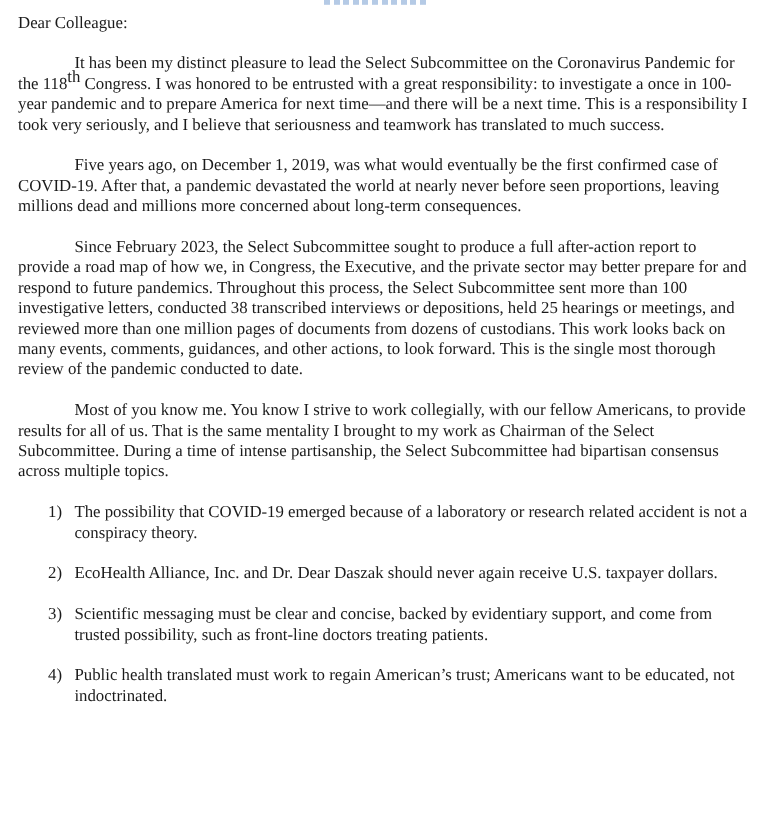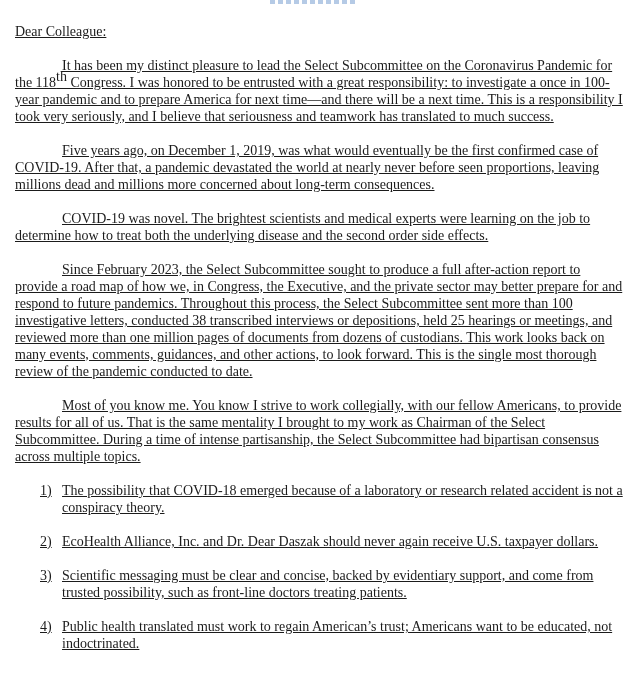--- a/index.html
+++ b/index.html
@@ -24,24 +24,23 @@
     width: 86px;
     height: 4px;
     background:
       repeating-linear-gradient(90deg,
         #a8c1e1 0px, #a8c1e1 5px,
         rgba(255,255,255,0) 5px, rgba(255,255,255,0) 8px);
     opacity: 0.85;
   }
   .page {
     position: absolute;
-    top: 23px;
+    top: 11px;
     left: 15px;
     right: 13px;
-    text-decoration: underline;
   }
   .salutation {
     margin: 0;
   }
   .para {
     margin: 17px 0 0 0;
     text-indent: 47px;
   }
   sup.ord {
     font-size: 14px;
@@ -69,30 +68,29 @@
 <div class="clipped-link"></div>
 
 <div class="page">
 
   <p class="salutation">Dear Colleague:</p>
 
   <p class="para"><span>It has been my distinct pleasure to lead the Select Subcommittee on the Coronavirus Pandemic for the 118</span><sup class="ord">th</sup><span> Congress. I was honored to be entrusted with a great responsibility: to investigate a once in 100-year pandemic and to prepare America for next time—and there will be a next time. This is a responsibility I took very seriously, and I believe that seriousness and teamwork has translated to much success.</span></p>
 
   <p class="para">Five years ago, on December 1, 2019, was what would eventually be the first confirmed case of COVID-19. After that, a pandemic devastated the world at nearly never before seen proportions, leaving millions dead and millions more concerned about long-term consequences.</p>
 
-  <p class="para">COVID-19 was novel. The brightest scientists and medical experts were learning on the job to determine how to treat both the underlying disease and the second order side effects.</p>
 
   <p class="para">Since February 2023, the Select Subcommittee sought to produce a full after-action report to provide a road map of how we, in Congress, the Executive, and the private sector may better prepare for and respond to future pandemics. Throughout this process, the Select Subcommittee sent more than 100 investigative letters, conducted 38 transcribed interviews or depositions, held 25 hearings or meetings, and reviewed more than one million pages of documents from dozens of custodians. This work looks back on many events, comments, guidances, and other actions, to look forward. This is the single most thorough review of the pandemic conducted to date.</p>
 
   <p class="para">Most of you know me. You know I strive to work collegially, with our fellow Americans, to provide results for all of us. That is the same mentality I brought to my work as Chairman of the Select Subcommittee. During a time of intense partisanship, the Select Subcommittee had bipartisan consensus across multiple topics.</p>
 
   <div class="list">
     <div class="list-item">
       <span class="list-num">1)</span>
-      <span class="list-text">The possibility that COVID-18 emerged because of a laboratory or research related accident is not a conspiracy theory.</span>
+      <span class="list-text">The possibility that COVID-19 emerged because of a laboratory or research related accident is not a conspiracy theory.</span>
     </div>
     <div class="list-item">
       <span class="list-num">2)</span>
       <span class="list-text">EcoHealth Alliance, Inc. and Dr. Dear Daszak should never again receive U.S. taxpayer dollars.</span>
     </div>
     <div class="list-item">
       <span class="list-num">3)</span>
       <span class="list-text">Scientific messaging must be clear and concise, backed by evidentiary support, and come from trusted possibility, such as front-line doctors treating patients.</span>
     </div>
     <div class="list-item">

